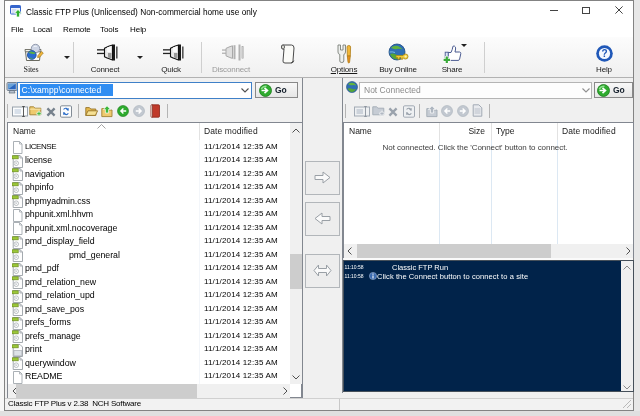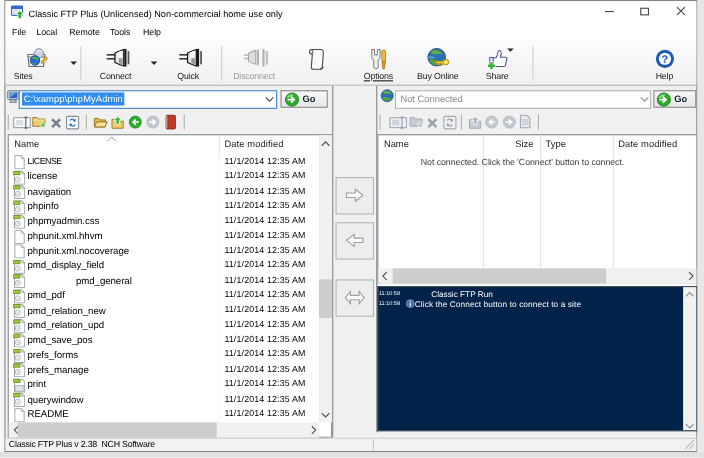--- a/index.html
+++ b/index.html
@@ -113,21 +113,21 @@
     <path d="M4.8 12 L4.8 19.6 M1 15.8 L8.6 15.8" stroke="#fff" stroke-width="3.4"></path>
     <path d="M4.8 12.6 L4.8 19 M1.6 15.8 L8 15.8" stroke="#3aaa3a" stroke-width="2.2"></path>
   </svg>
 
   <svg class="abs" width="19" height="19" style="left:595px; top:44px;" viewBox="0 0 19 19">
     <circle cx="9.5" cy="9.5" r="8.3" fill="#2058b8"></circle>
     <circle cx="9.5" cy="9.5" r="5.6" fill="#f4f8ff"></circle>
     <text x="9.5" y="13.2" text-anchor="middle" font-family="Liberation Sans" font-size="10" font-weight="bold" fill="#2058b8">?</text>
   </svg>
 </div>
-<div class="tlabel" style="left:1px; width:40px;">Sites</div>
+<div class="tlabel" style="left:11px; width:40px;font-family:Liberation Serif, serif;">Sites</div>
 <div class="tdrop" style="left:63.5px; top:56px;"></div>
 <div class="tsep" style="left:73px;"></div>
 <div class="tlabel" style="left:81px; width:48px;">Connect</div>
 <div class="tdrop" style="left:136.5px; top:56px;"></div>
 <div class="tlabel" style="left:147px; width:48px;">Quick</div>
 <div class="tsep" style="left:201px;"></div>
 <div class="tlabel" style="left:207px; width:48px; color:#9a9a9a;">Disconnect</div>
 <div class="tlabel" style="left:263px; width:48px;margin-top:15px;">Logs</div>
 <div class="tlabel" style="left:320px; width:48px;text-decoration:underline;">Options</div>
 <div class="tlabel" style="left:374px; width:48px;">Buy Online</div>
@@ -138,21 +138,21 @@
 
 <div id="addrleft">
   <svg class="abs" width="12" height="12" style="left:6px; top:82px;" viewBox="0 0 12 12">
     <rect x="1" y="0.5" width="10" height="8" rx="1" fill="#cfd8e4" stroke="#5a6a7a" stroke-width="0.8"></rect>
     <rect x="2.2" y="1.7" width="7.6" height="5.6" fill="#2a66c0"></rect>
     <path d="M2.2 1.7 L9.8 1.7 L2.2 7.3 Z" fill="#6aa2d8"></path>
     <path d="M4 8.5 L8 8.5 L9 11 L3 11 Z" fill="#b8c2ce" stroke="#5a6a7a" stroke-width="0.7"></path>
   </svg>
   <div class="abs" style="left:17px; top:82px; width:235px; height:17px; background:#fff; border:1px solid #3f80c8;"></div>
   <div class="abs" style="left:20px; top:83.5px; width:93px; height:12.5px; background:#2f8df2;"></div>
-  <div class="abs" style="left:21.5px; top:84.6px; font-size:8.5px; letter-spacing:0.1px; color:#fff; white-space:nowrap;">C:\xampp\phpMyAdmin</div>
+  <div class="abs" style="left:21.5px; top:84.6px; font-size:8.5px; letter-spacing:0.1px; color:#fff; white-space:nowrap;">C:\xampp\connected</div>
   <svg class="abs" width="8" height="5" style="left:241px; top:88px;" viewBox="0 0 8 5">
       <path d="M0.5 0.5 L4 4 L7.5 0.5" stroke="#505050" stroke-width="1.1" fill="none"></path>
     </svg>
   <div class="abs" style="left:255px; top:82px; width:43px; height:16px; background:linear-gradient(#f8f8f8,#e6e6e6); border:1px solid #898989;"></div>
   <svg class="abs" width="13" height="13" style="left:259px; top:83.5px;" viewBox="0 0 13 13">
     <circle cx="6.5" cy="6.5" r="6" fill="#2eab2e" stroke="#1a7a1a" stroke-width="0.8"></circle>
     <path d="M2.2 5 Q4 2.2 7.5 2.3" stroke="#8ee08e" stroke-width="1.4" fill="none"></path>
     <path d="M2.5 6.5 L7.5 6.5 M5.5 3.8 L8.5 6.5 L5.5 9.2" stroke="#fff" stroke-width="1.6" fill="none"></path>
   </svg>
   <div class="abs" style="left:275px; top:85px; font-size:8.5px; font-weight:bold; color:#15202c; letter-spacing:-0.1px;">Go</div>

